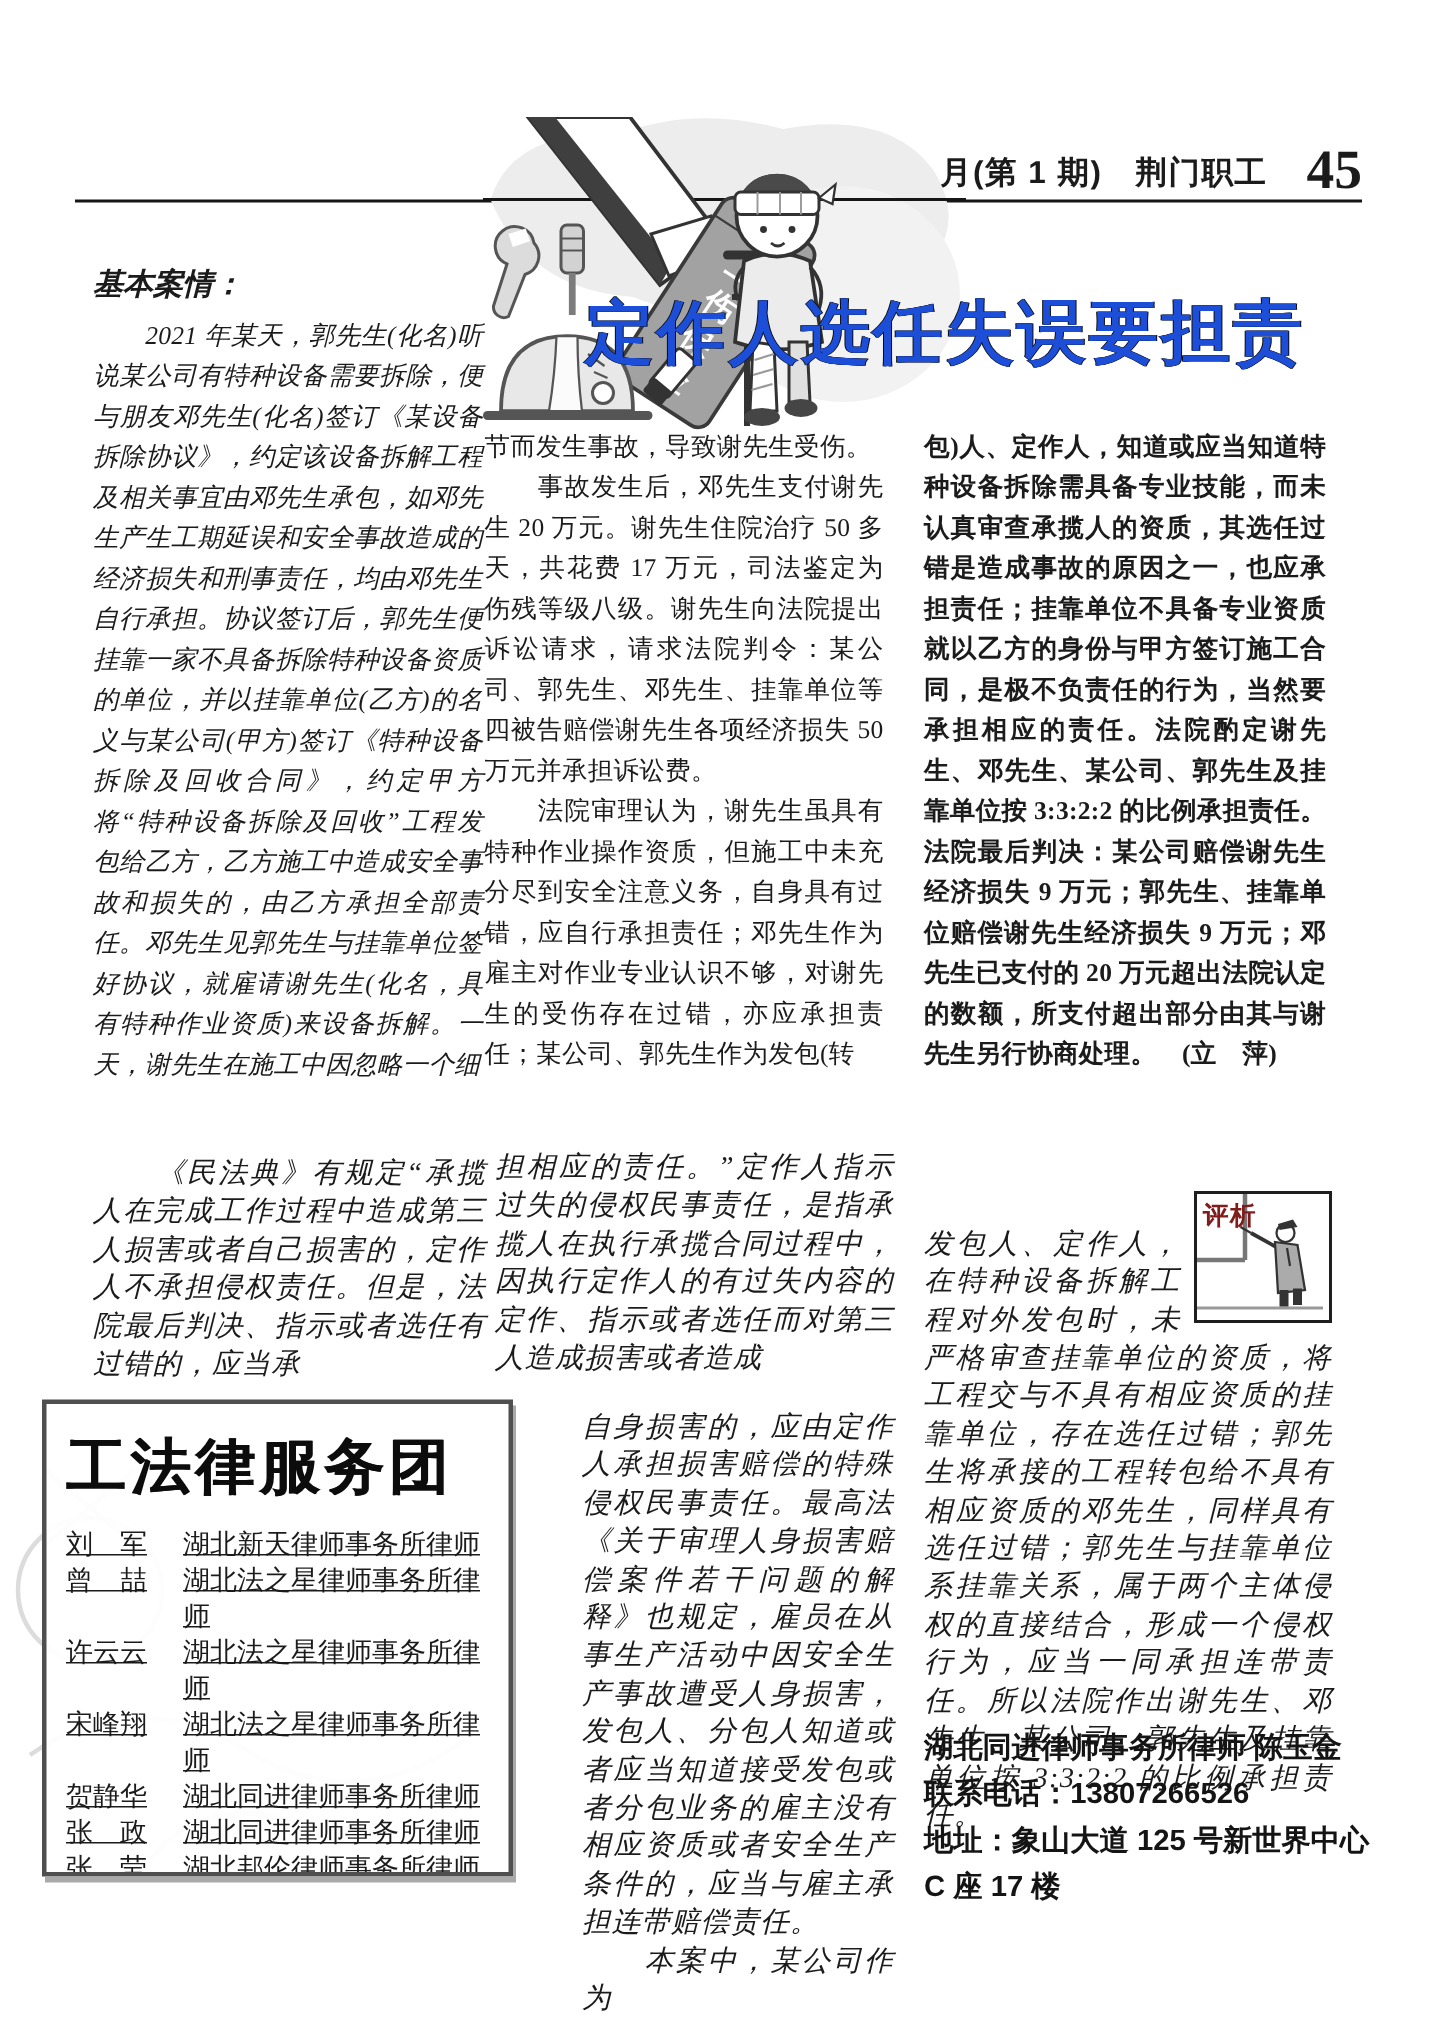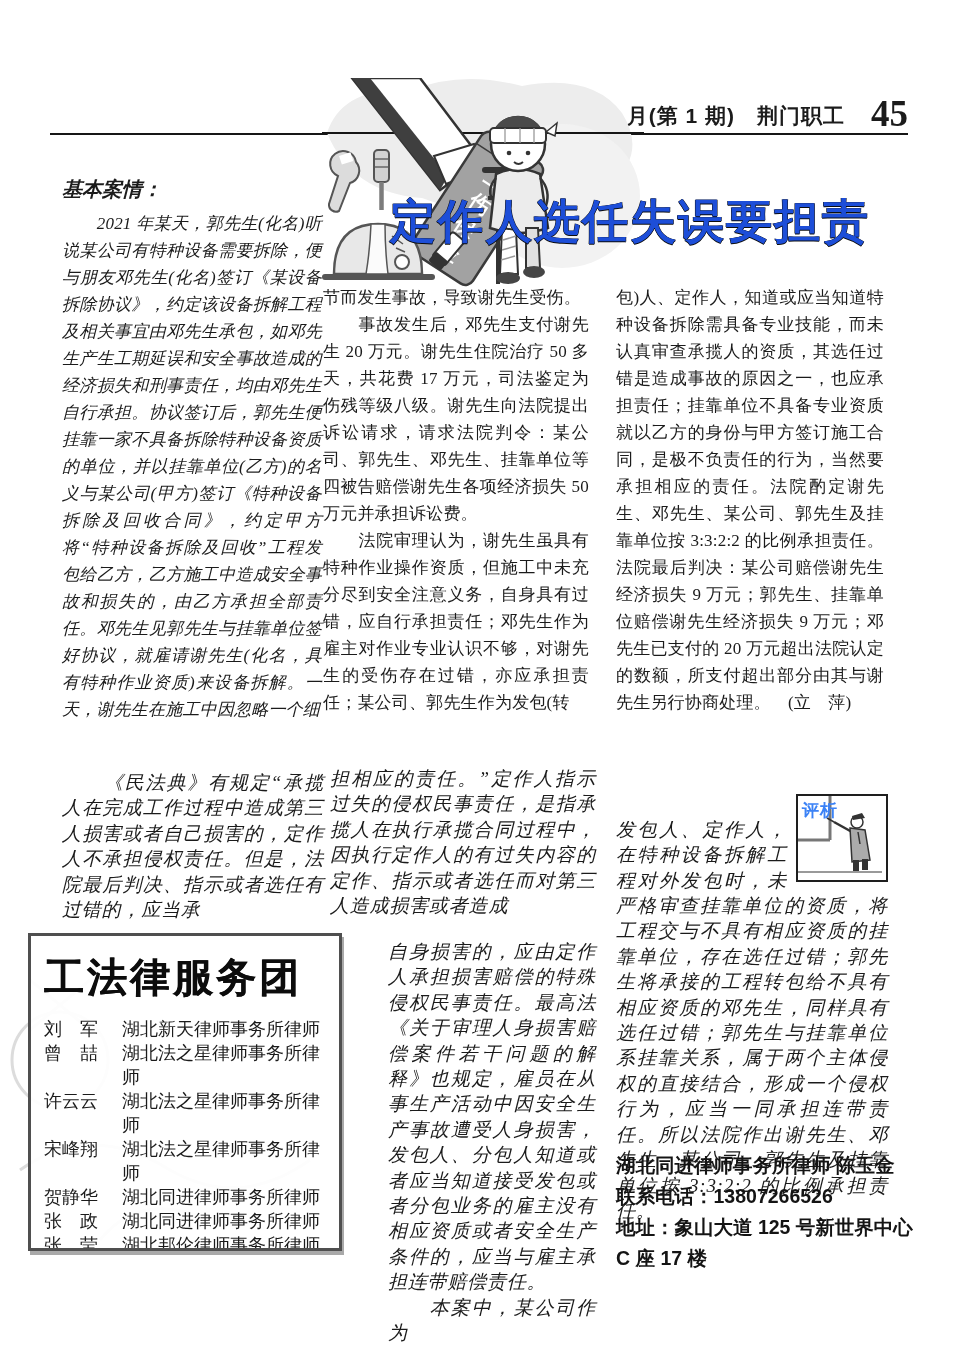--- a/index.html
+++ b/index.html
@@ -34,42 +34,42 @@
     font-weight:900; font-size:46px; letter-spacing:2px; color:#1d4ed8;
     white-space:nowrap;
     text-shadow:0.6px 0 #0d0d0d, -0.6px 0 #0d0d0d, 0 0.6px #0d0d0d;
   }
 
   
   .col { position:absolute; text-align:justify; }
   .body-text { font-size:17px; line-height:27px; letter-spacing:0.2px; white-space:pre-line; }
   #col1 { left:62px;  top:176px; width:260px;font-style:italic; }
   #col2 { left:323px; top:284px; width:266px; }
-  #col3 { left:616px; top:284px; width:268px; }
+  #col3 { left:616px; top:284px; width:268px;font-weight:bold; }
   .section-heading {
     font-family:"Liberation Sans","DejaVu Sans",sans-serif;
     font-weight:bold; font-size:20px; margin-bottom:7px; text-align:left;
   }
 
   
   .kai { font-size:19px; line-height:25.4px; font-style:italic; letter-spacing:0.8px;
          text-align:justify; white-space:pre-line; }
   #kcol1  { left:62px;  top:770px; width:262px; }
   #kcol2a { left:330px; top:766px; width:266px; }
   #kcol2b { left:388px; top:893px; width:208px;margin-top:46px; }
   #kcol3  { left:616px; top:766px; width:272px; }
 
   .review-box {
     float:right; width:92px; height:88px; margin:3px 0 7px 9px;
     border:2px solid #1e1e1e; background:#fff; position:relative;
   }
   .review-label {
     position:absolute; top:2px; left:4px; z-index:2;
     font-family:"Liberation Sans","DejaVu Sans",sans-serif;
-    font-style:normal; font-weight:bold; font-size:17px; letter-spacing:1px; color:#3b82f6;
+    font-style:normal; font-weight:bold; font-size:17px; letter-spacing:1px; color:#7f1d1d;
   }
   .review-box svg { position:absolute; left:0; top:0; }
 
   
   .contact {
     position:absolute; left:616px; top:1150px; width:300px;
     font-family:"Liberation Sans","DejaVu Sans",sans-serif;
     font-weight:bold; font-size:19.5px; line-height:31px; color:#141414;
   }
 
@@ -80,21 +80,21 @@
     border:3px solid #4f4f4f; background:rgba(255,255,255,0.92);
     box-shadow:2px 4px 0 #a9a9a9; z-index:1; overflow:hidden;
   }
   .team-title {
     margin:14px 0 12px 13px;
     font-family:Liberation Serif, serif;
     font-weight:900; font-size:40px; letter-spacing:3px; color:#0c0c0c;
     text-shadow:0.6px 0 #0c0c0c;
   }
   .team-list { margin:2px 12px 0 13px; font-size:18px; line-height:24px; }
-  .team-row { display:flex; }
+  .team-row { display:flex;text-decoration:underline; }
   .team-name { width:78px; flex-shrink:0; }
   .team-firm { flex:1; }
 </style>
 </head>
 <body>
 
 <div class="page">
 
   <div class="header">
     <span class="issue">2022 年 2 月(第 1 期)</span>

